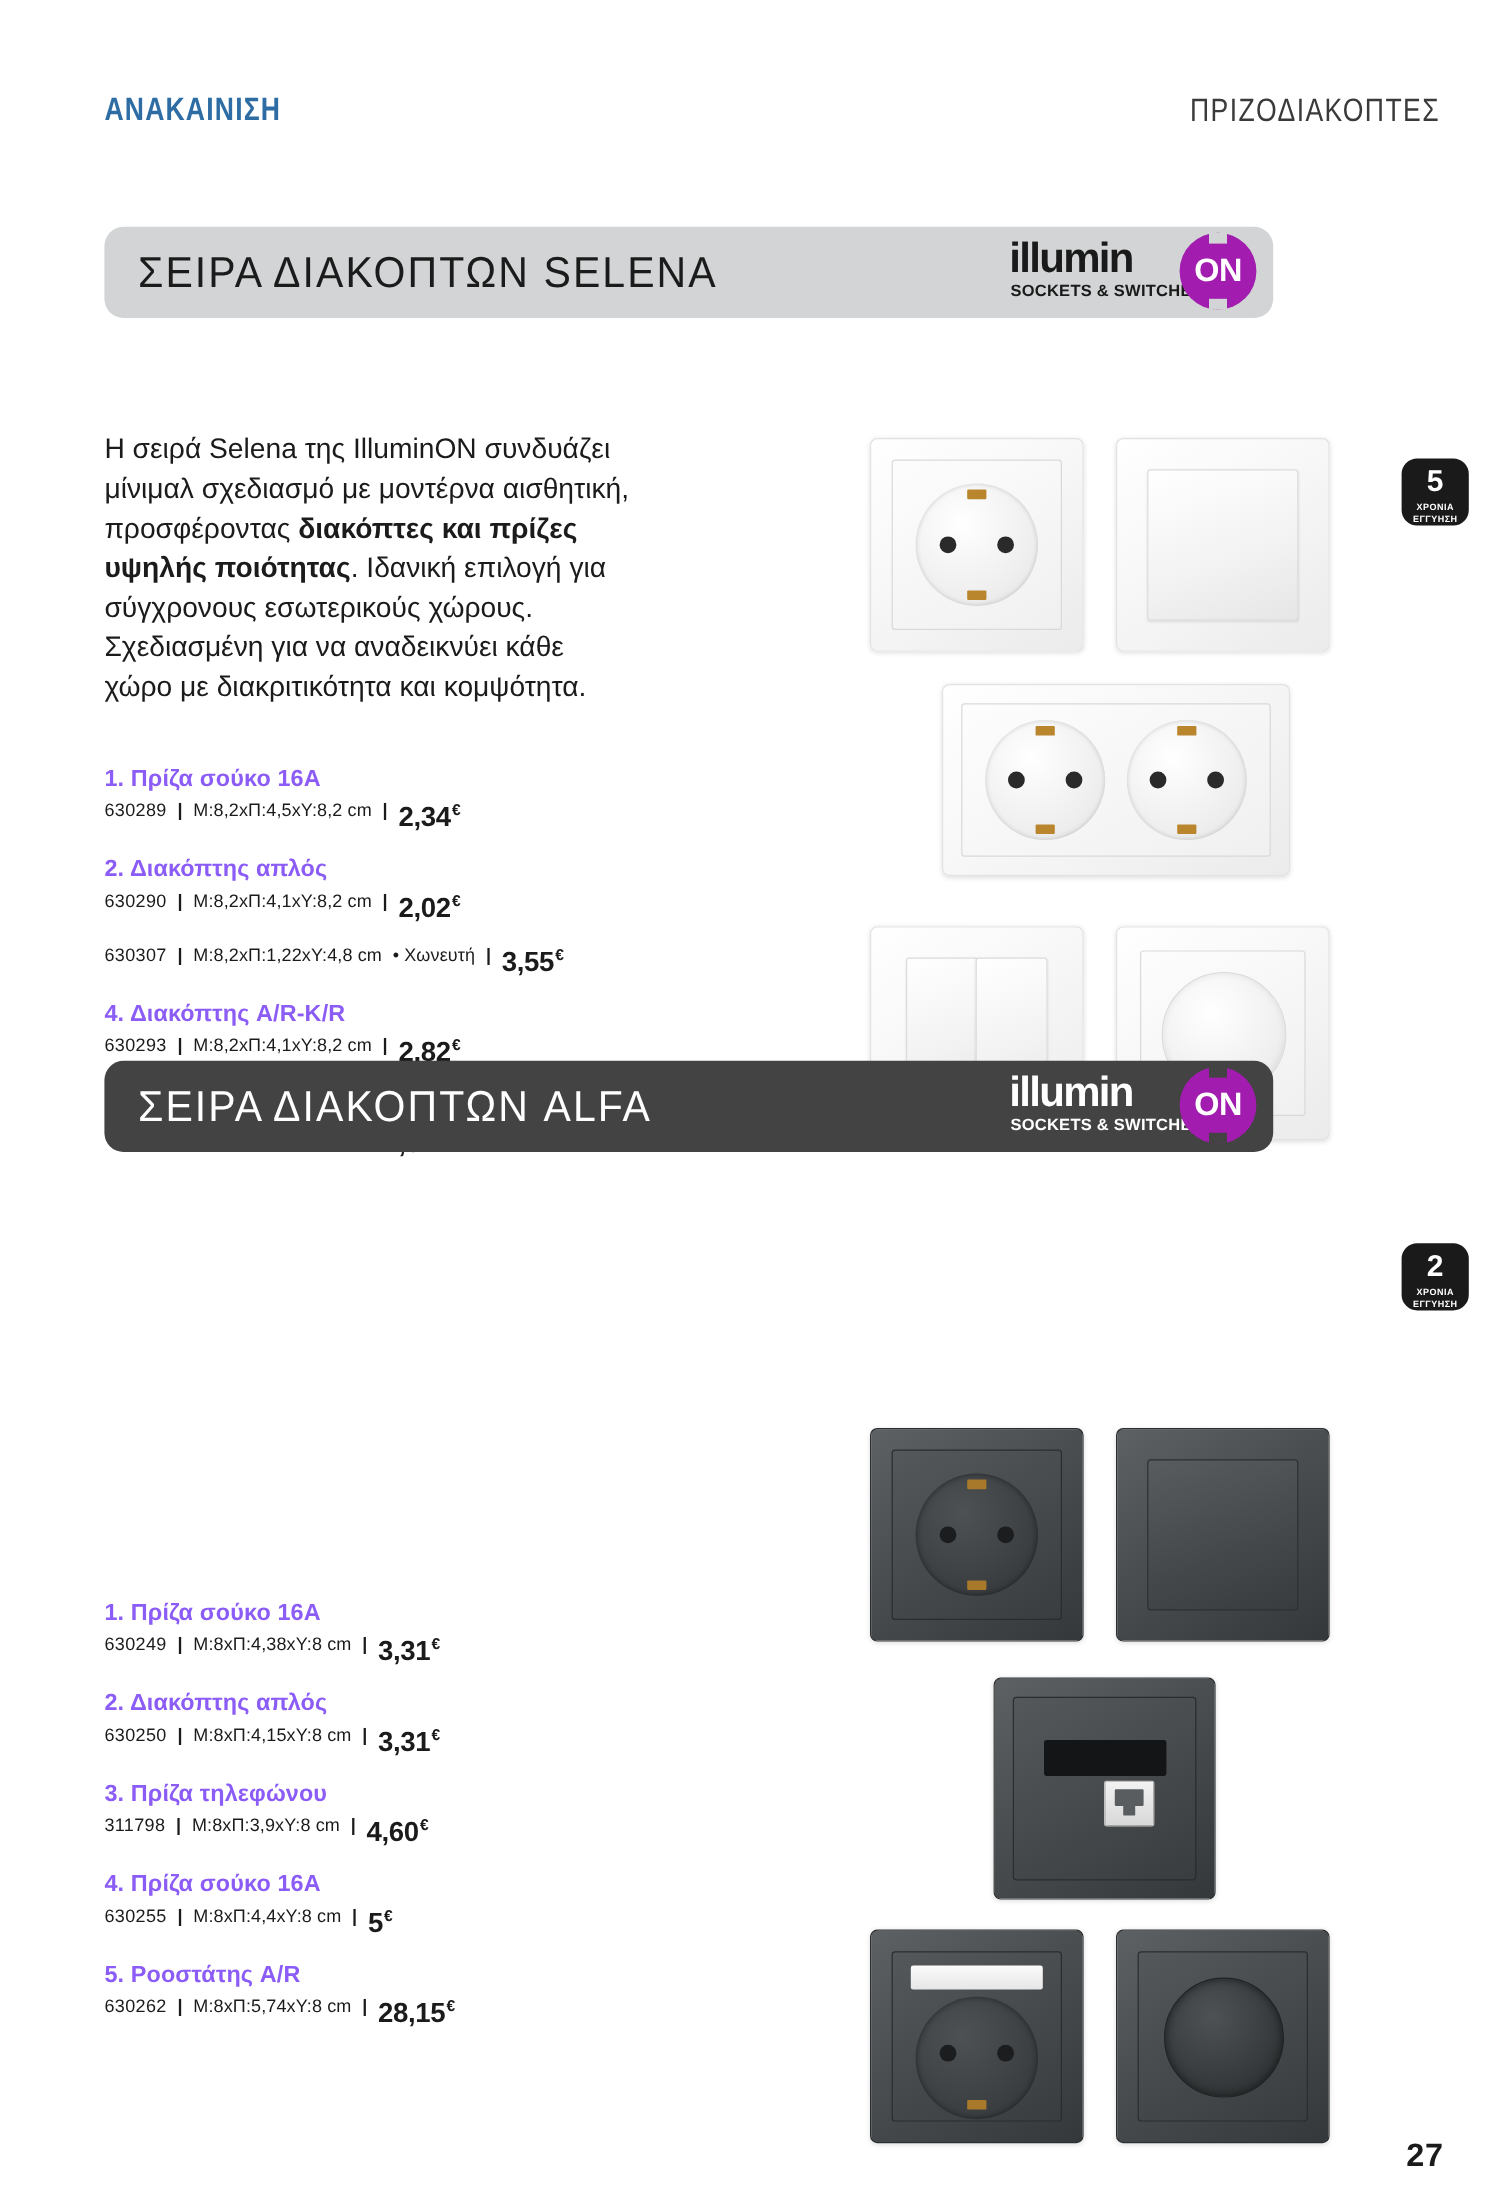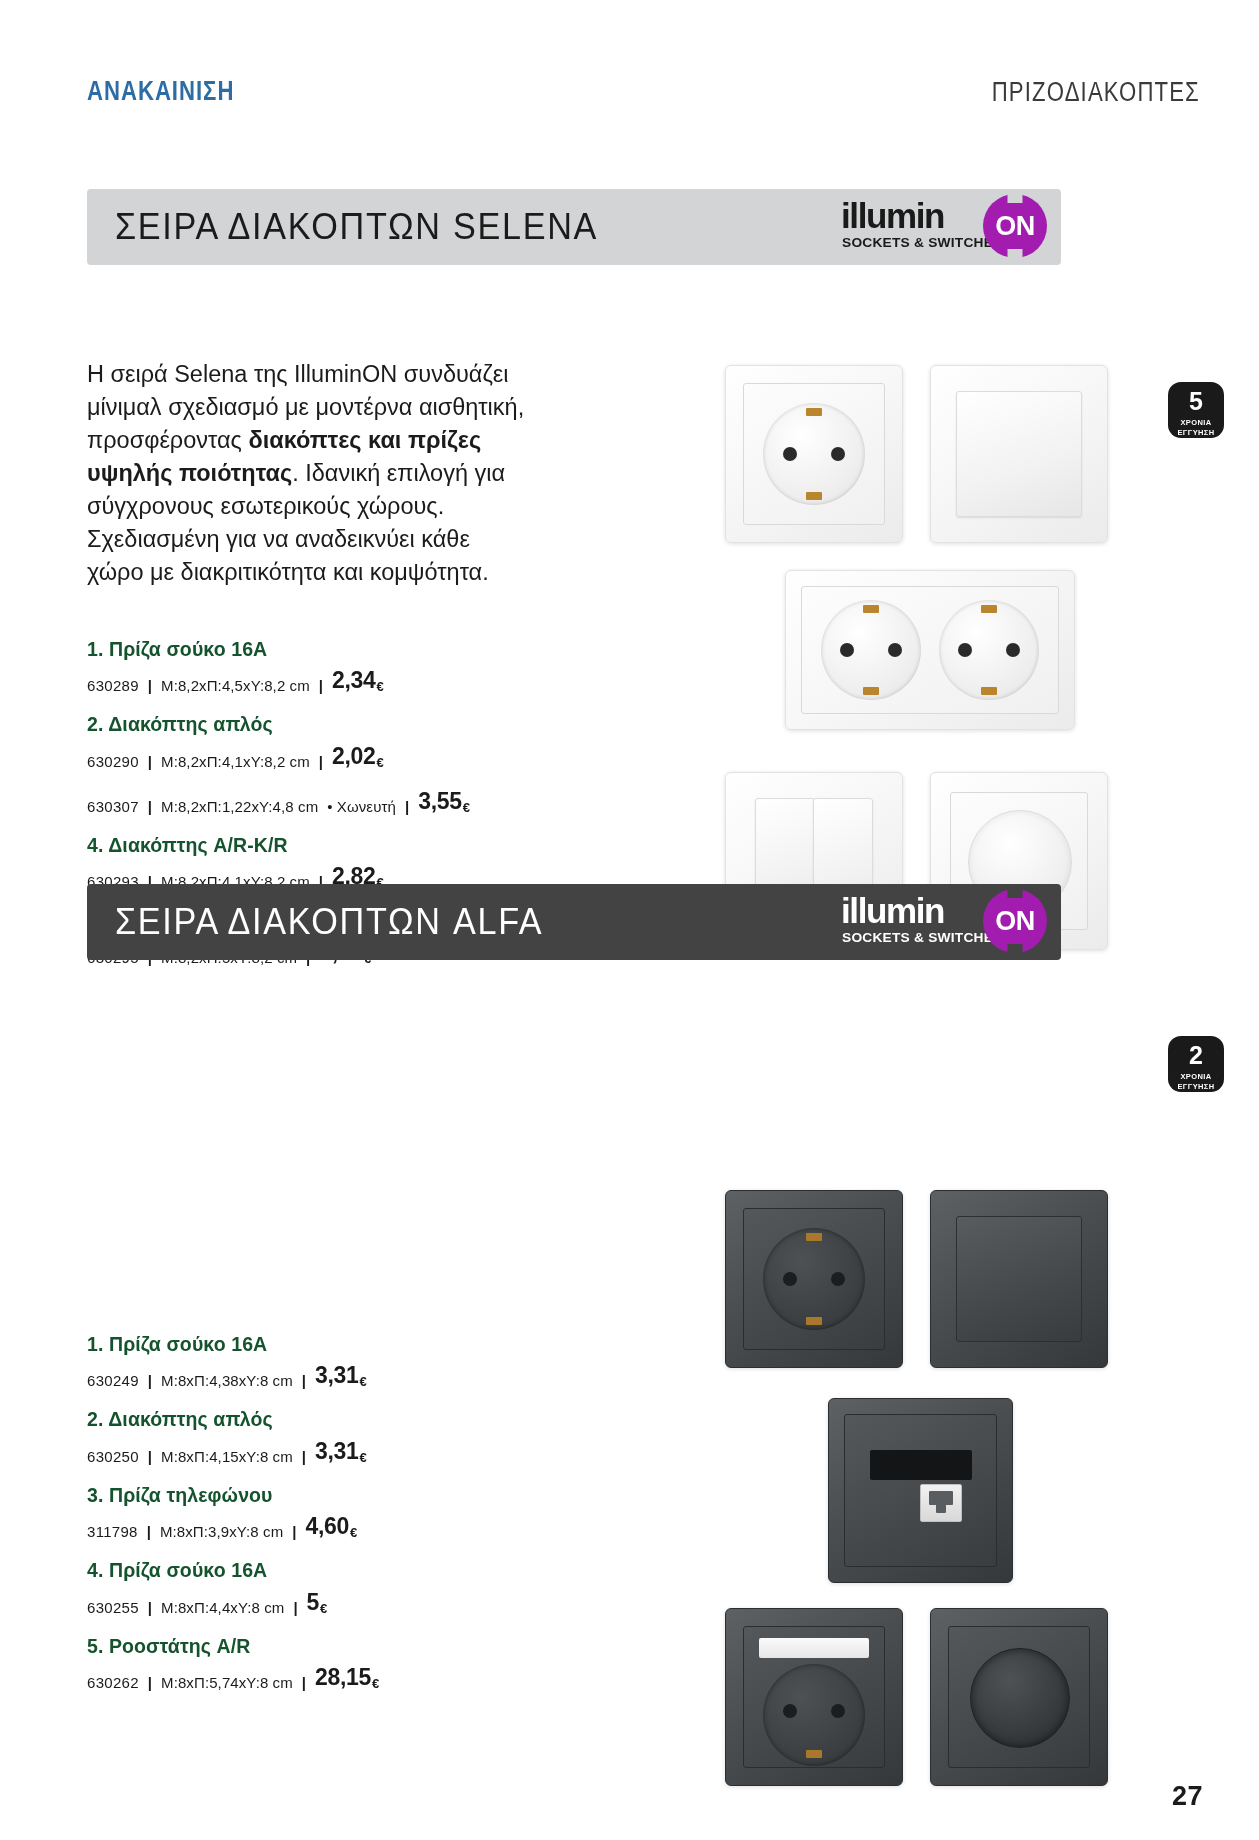--- a/index.html
+++ b/index.html
@@ -26,21 +26,21 @@
     position:absolute;right:59px;top:1px;
     font-size:27px;font-weight:400;letter-spacing:1.4px;
     color:#3a3a3a;
     transform:scaleX(.82);transform-origin:right center;
     white-space:nowrap;
   }
 
   
   .bar{
     position:absolute;left:87px;width:974px;height:76px;
-    border-radius:4px;
+    border-radius:16px;
   }
   .bar.light{background:#d2d4d5;}
   .bar.dark{background:#434343;}
   .bar .title{
     position:absolute;left:28px;top:50%;transform:translateY(-50%) scaleX(.95);
     transform-origin:left center;
     font-size:36px;letter-spacing:1.8px;font-weight:400;
     white-space:nowrap;
   }
   .bar.light .title{color:#1b1b1b;}
@@ -90,25 +90,25 @@
   .desc{
     position:absolute;left:87px;width:445px;
     font-size:23.5px;line-height:33px;color:#1b1b1b;
     font-weight:400;
   }
   .desc b{font-weight:700;}
 
   
   .plist{position:absolute;left:87px;width:470px;}
   .pitem{margin-bottom:18px;}
-  .pname{font-size:19.5px;font-weight:700;letter-spacing:.1px;color:#14532d;line-height:1.25;}
+  .pname{font-size:19.5px;font-weight:700;letter-spacing:.1px;color:#8b5cf6;line-height:1.25;}
   .pmeta{
     margin-top:6px;
     font-size:15px;color:#1b1b1b;font-weight:400;
-    display:flex;align-items:flex-end;gap:0;white-space:nowrap;
+    display:flex;align-items:flex-start;gap:0;white-space:nowrap;
   }
   .pmeta .code{letter-spacing:.3px;}
   .pmeta .sep{padding:0 9px;font-weight:700;color:#1b1b1b;}
   .pmeta .dims{letter-spacing:.1px;}
   .pmeta .extra{padding-left:9px;letter-spacing:.1px;}
   .pmeta .price{font-size:23px;font-weight:700;letter-spacing:-.3px;}
   .pmeta .eur{font-size:13px;font-weight:700;vertical-align:super;padding-left:1px;}
 
   
   .photo{position:absolute;background:#ffffff;}

